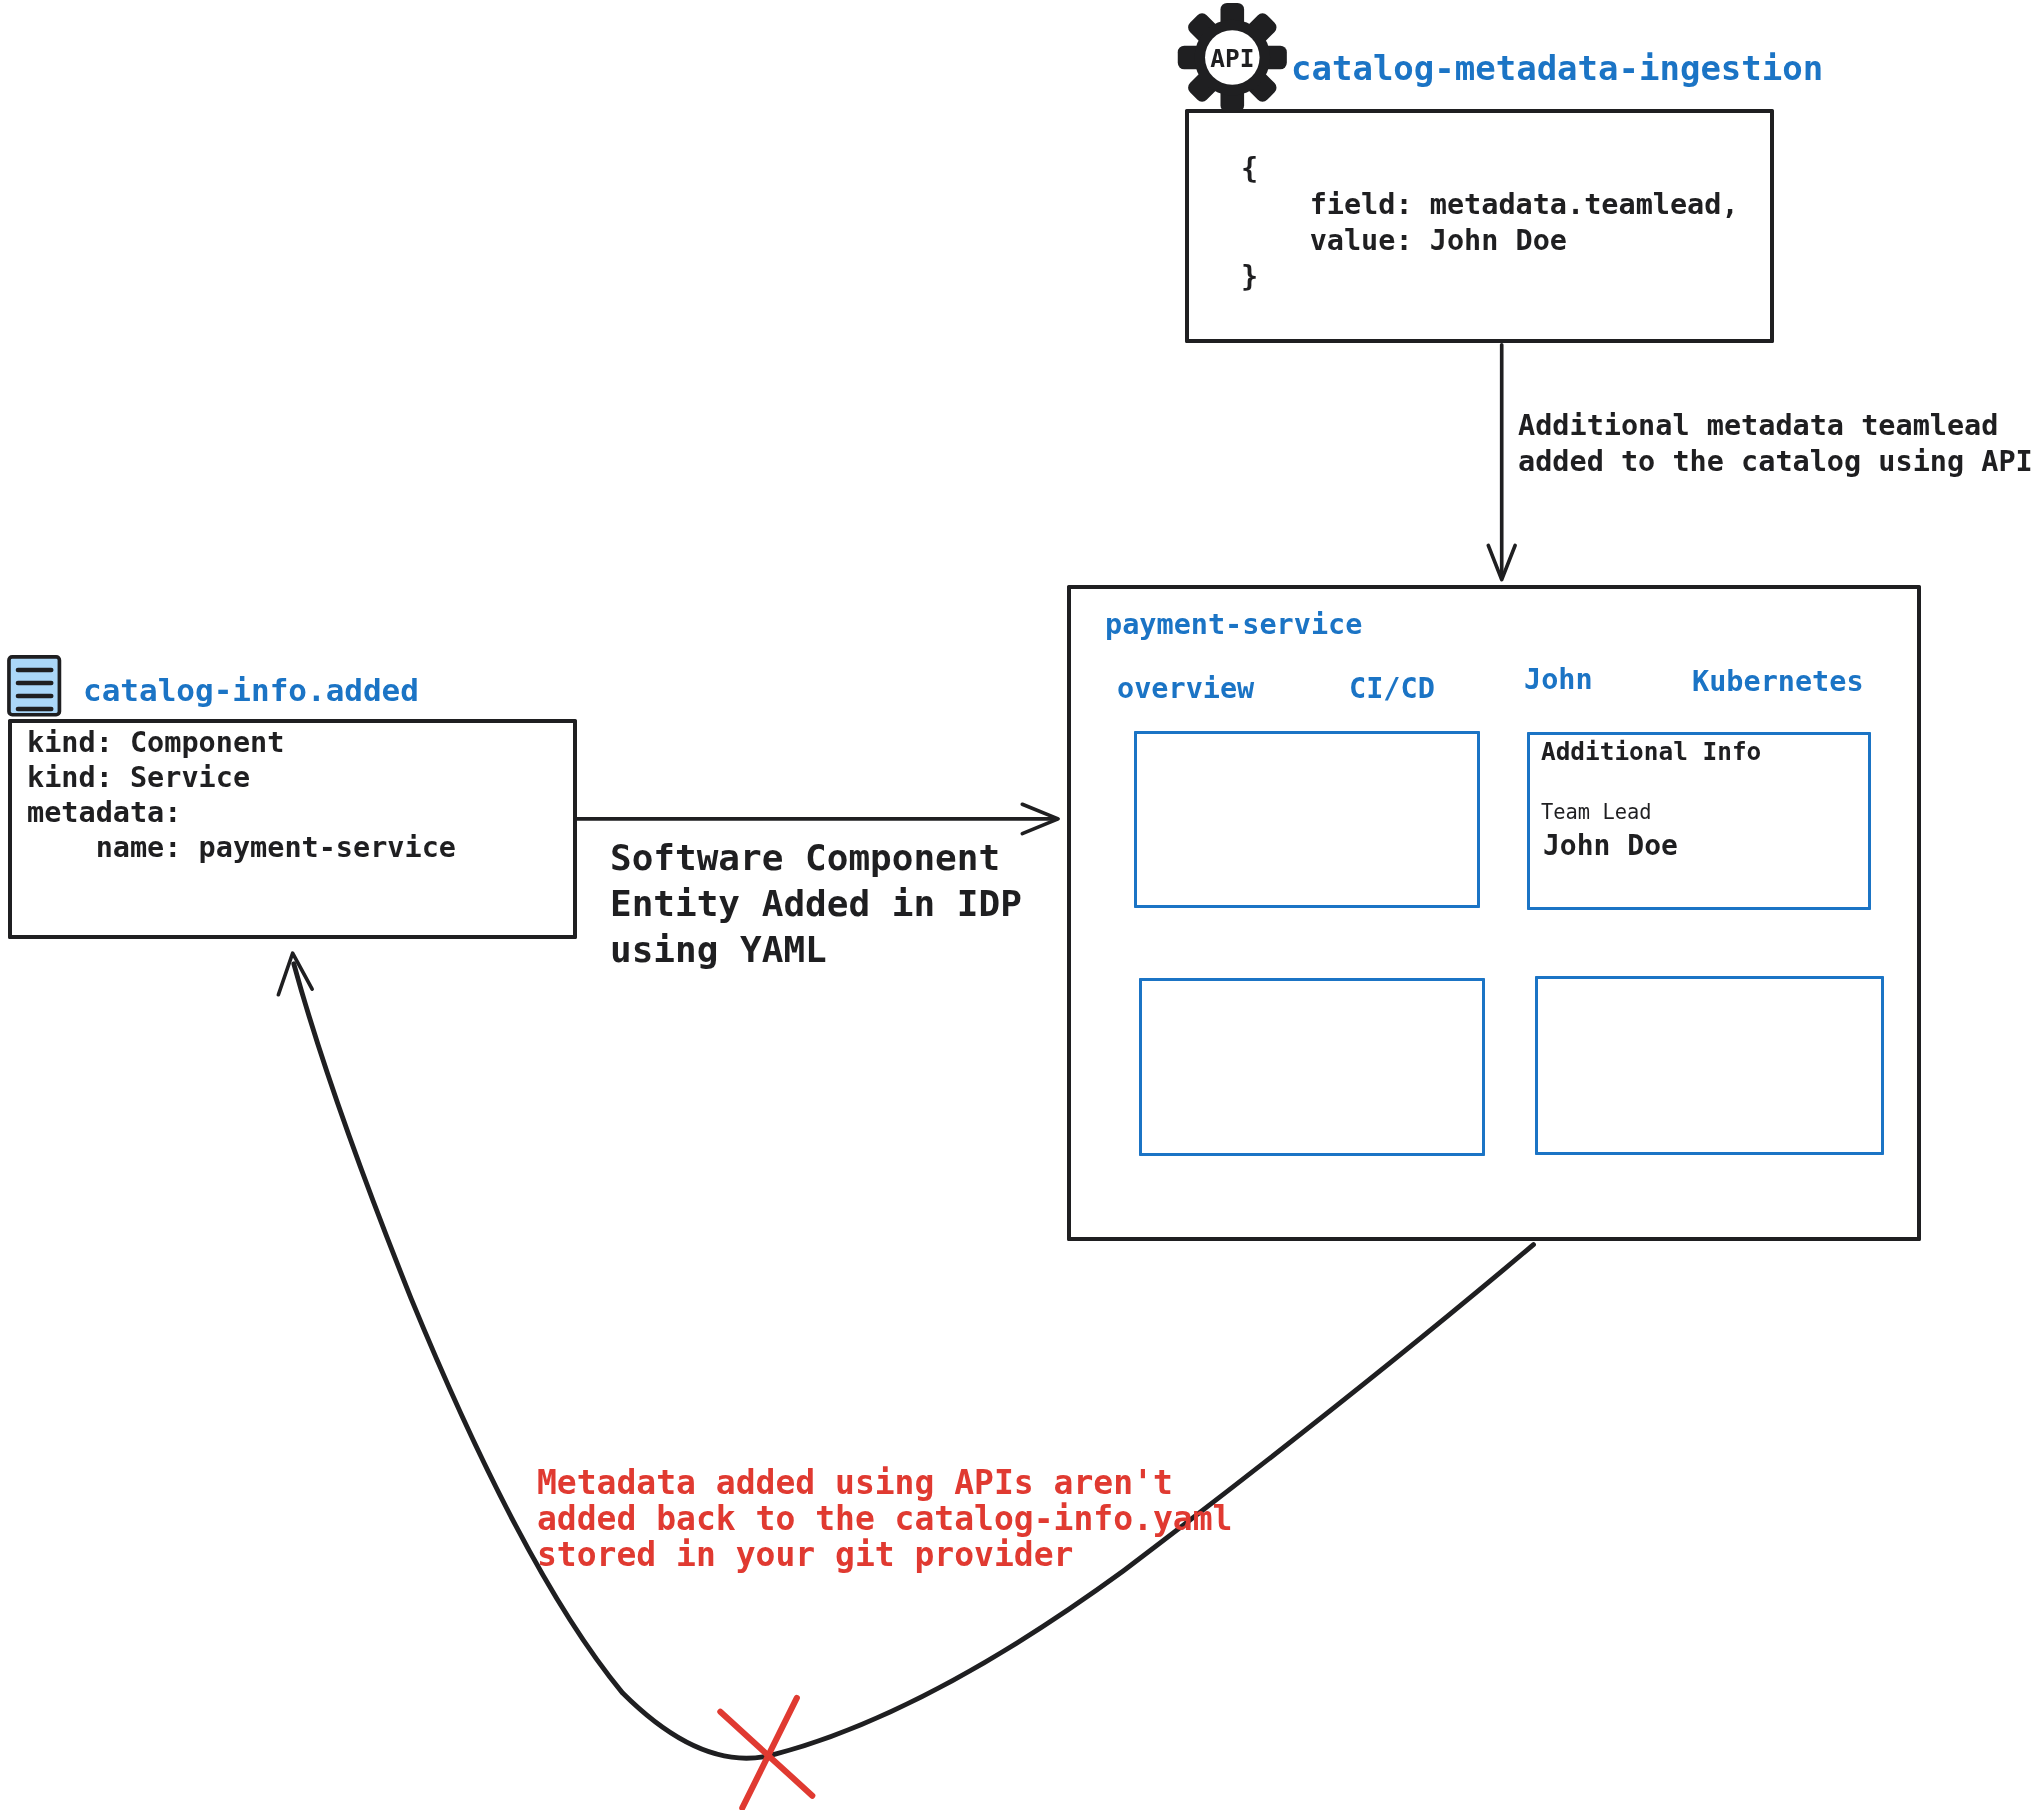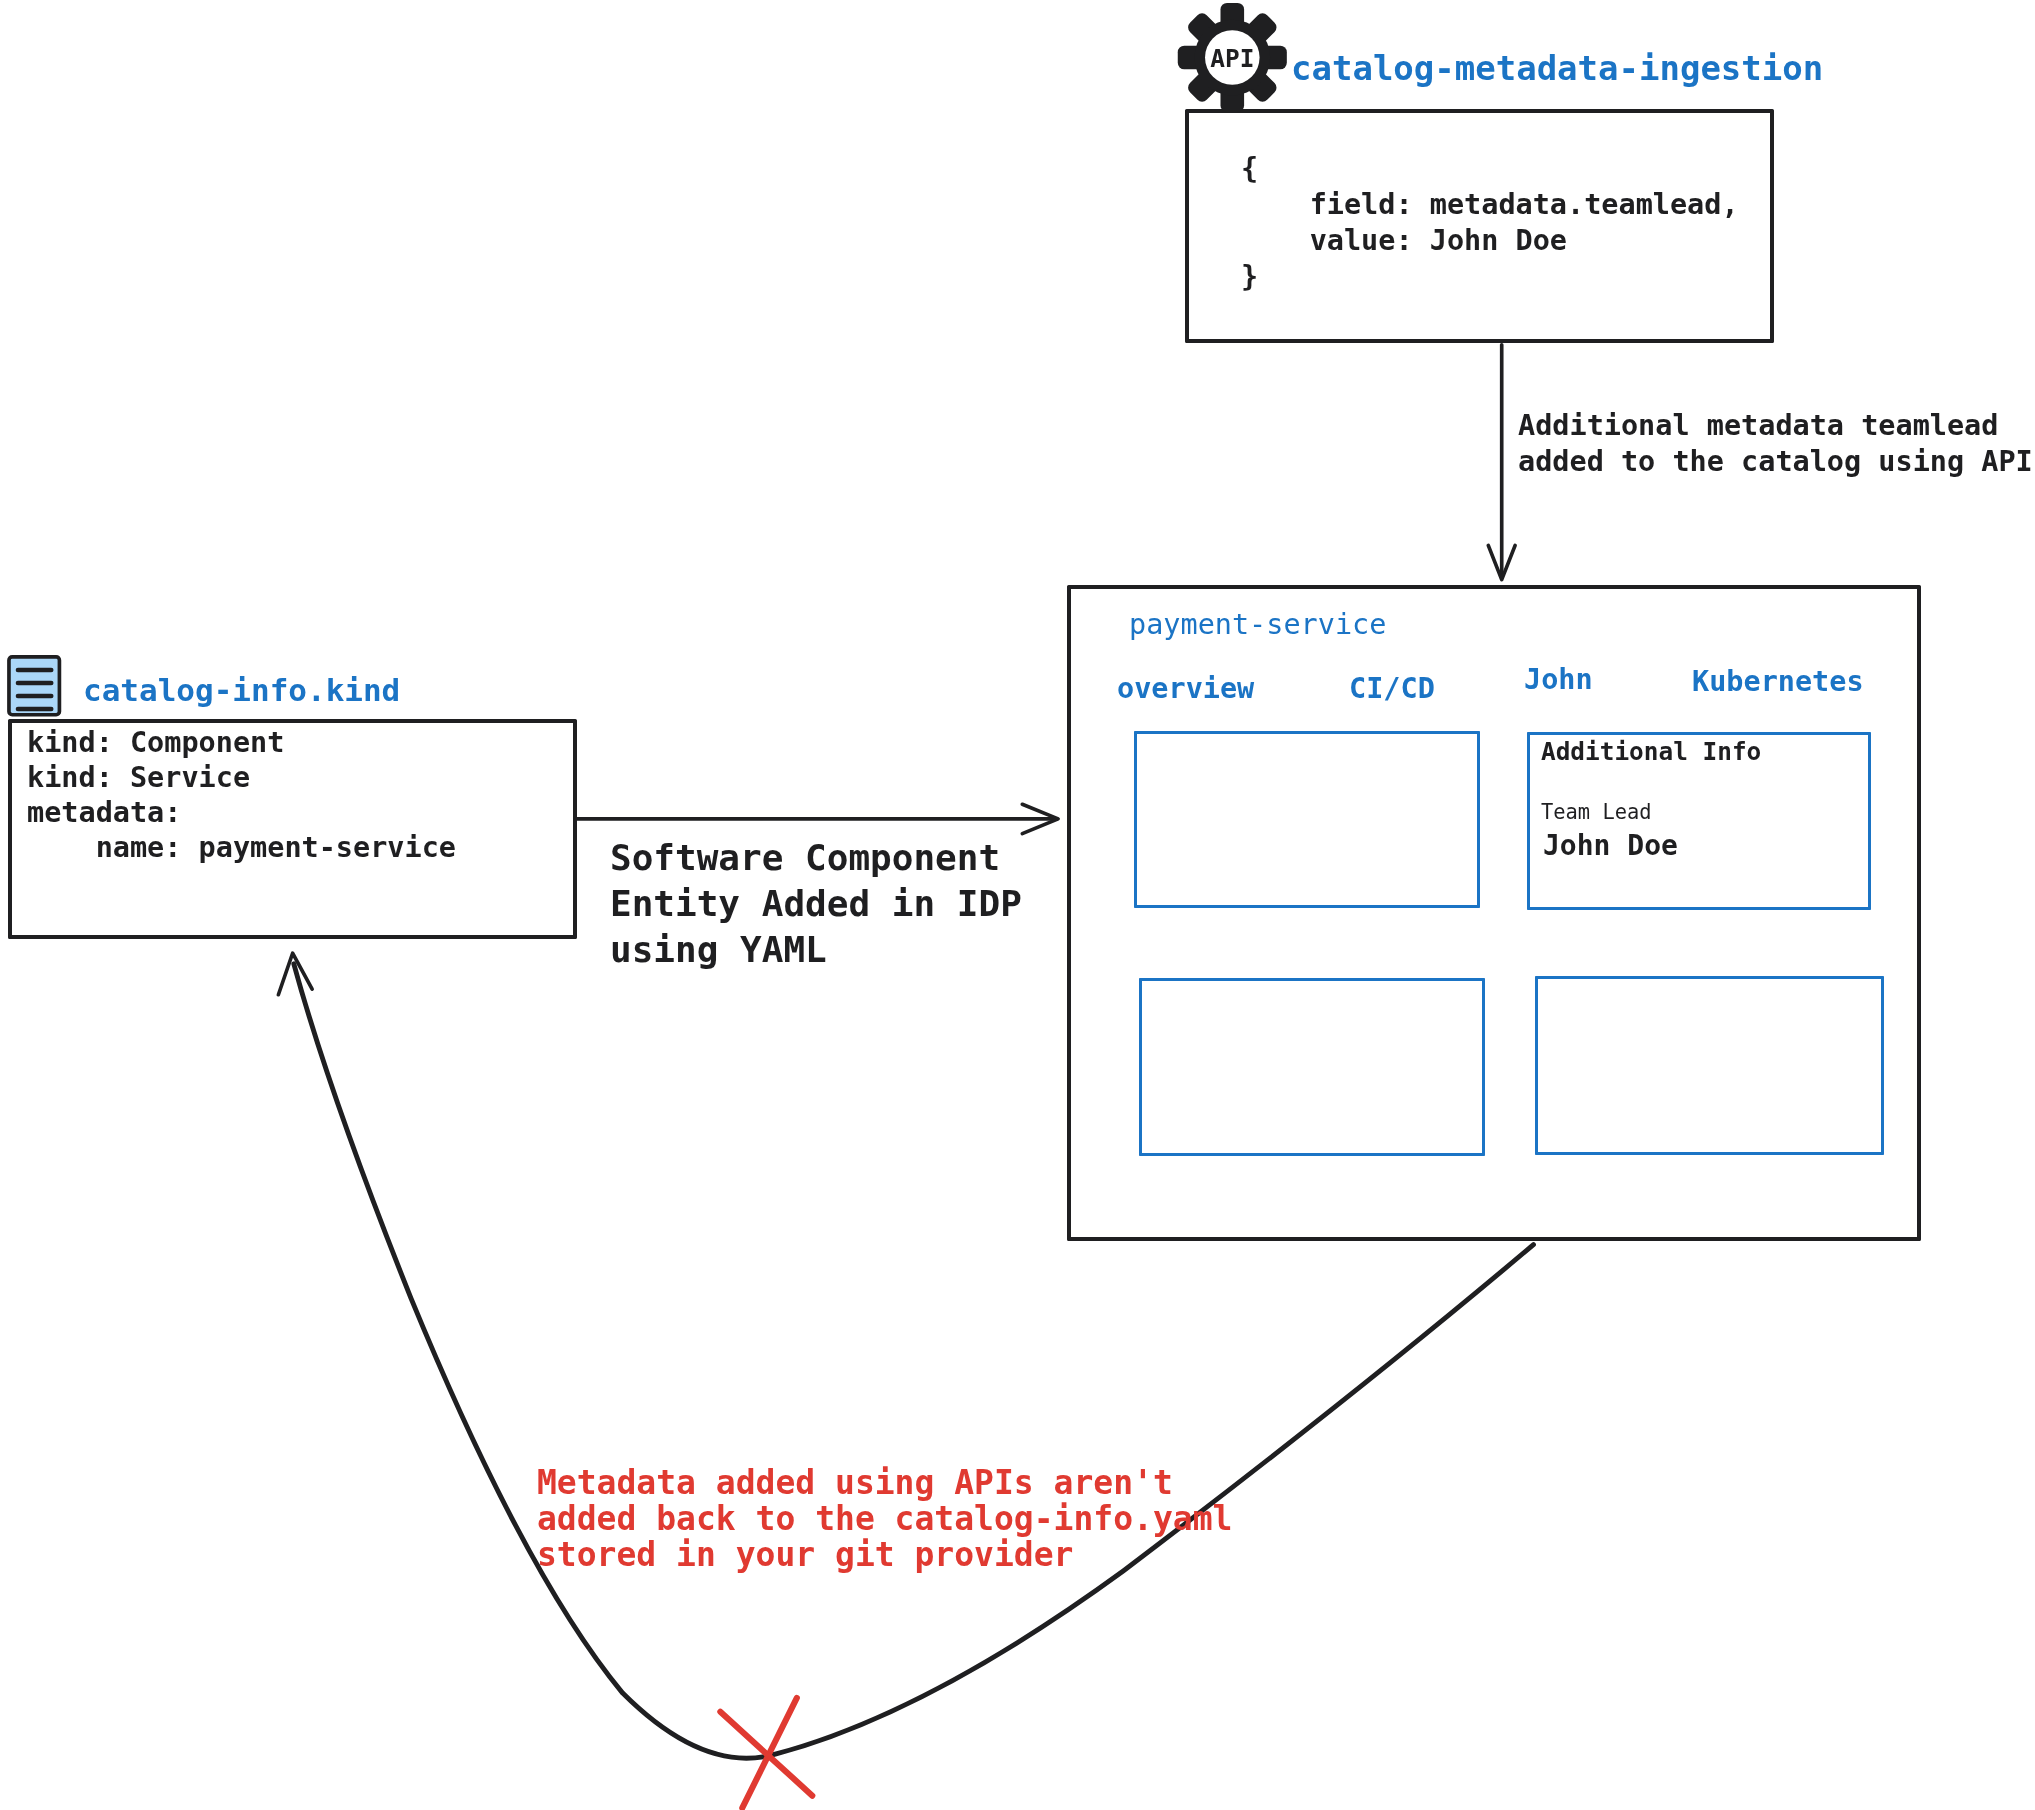--- a/index.html
+++ b/index.html
@@ -11,21 +11,21 @@
   .abs{position:absolute;}
   .pre{white-space:pre;}
   .frame{position:absolute;border:4.1px solid #1f1f21;border-radius:1.6px;background:#ffffff;box-sizing:border-box;}
   .panel{position:absolute;border:3.3px solid #1b74c5;border-radius:0.8px;background:#ffffff;box-sizing:border-box;}
   .blue{color:#1b74c5;}
   .red{color:#e03a31;}
   .api-title{left:1291px;top:48px;font-size:34px;font-weight:700;}
   .code{font-size:28.5px;line-height:36px;font-weight:600;}
   .api-code{left:1241px;top:151px;}
   .down-annot{left:1518px;top:408px;font-size:28.5px;line-height:36px;font-weight:700;}
-  .portal-title{left:1105px;top:608px;font-size:28.5px;font-weight:400;margin-left:24px;}
+  .portal-title{left:1105px;top:608px;font-size:28.5px;font-weight:700;}
   .tab{position:absolute;font-size:28.5px;font-weight:700;color:#1b74c5;cursor:pointer;}
   .addinfo-heading{left:1541px;top:737px;font-size:24.4px;font-weight:700;text-align:center;}
   .teamlead-label{left:1541px;top:800px;font-size:20.4px;font-weight:400;text-align:center;}
   .teamlead-value{left:1543px;top:829px;font-size:28px;font-weight:600;}
   .yaml-title{left:83px;top:672px;font-size:31px;font-weight:700;}
   .yaml-code{left:27px;top:725px;line-height:35px;font-weight:700;}
   .mid-annot{left:610px;top:835px;font-size:36px;line-height:46px;font-weight:700;}
   .red-annot{left:537px;top:1465px;font-size:33px;line-height:36px;font-weight:700;}
   svg.overlay{position:absolute;left:0;top:0;pointer-events:none;}
   svg text{font-family:"DejaVu Sans Mono","Liberation Mono",monospace;}
@@ -113,21 +113,21 @@
 
   <div class="tab" style="left:1117px;top:672px;">overview</div>
   <div class="tab" style="left:1349px;top:672px;">CI/CD</div>
   <div class="tab" style="left:1524px;top:663px;">John</div>
   <div class="tab" style="left:1692px;top:665px;">Kubernetes</div>
 
   <div class="abs addinfo-heading">Additional Info</div>
   <div class="abs teamlead-label">Team Lead</div>
   <div class="abs teamlead-value">John Doe</div>
 
-  <div class="abs yaml-title blue">catalog-info.kind</div>
+  <div class="abs yaml-title blue">catalog-info.added</div>
 
   <div class="abs yaml-code code">
     <div class="pre">kind: Component</div>
     <div class="pre">kind: Service</div>
     <div class="pre">metadata:</div>
     <div class="pre">    name: payment-service</div>
   </div>
 
   <div class="abs mid-annot">
     <div>Software Component</div>

